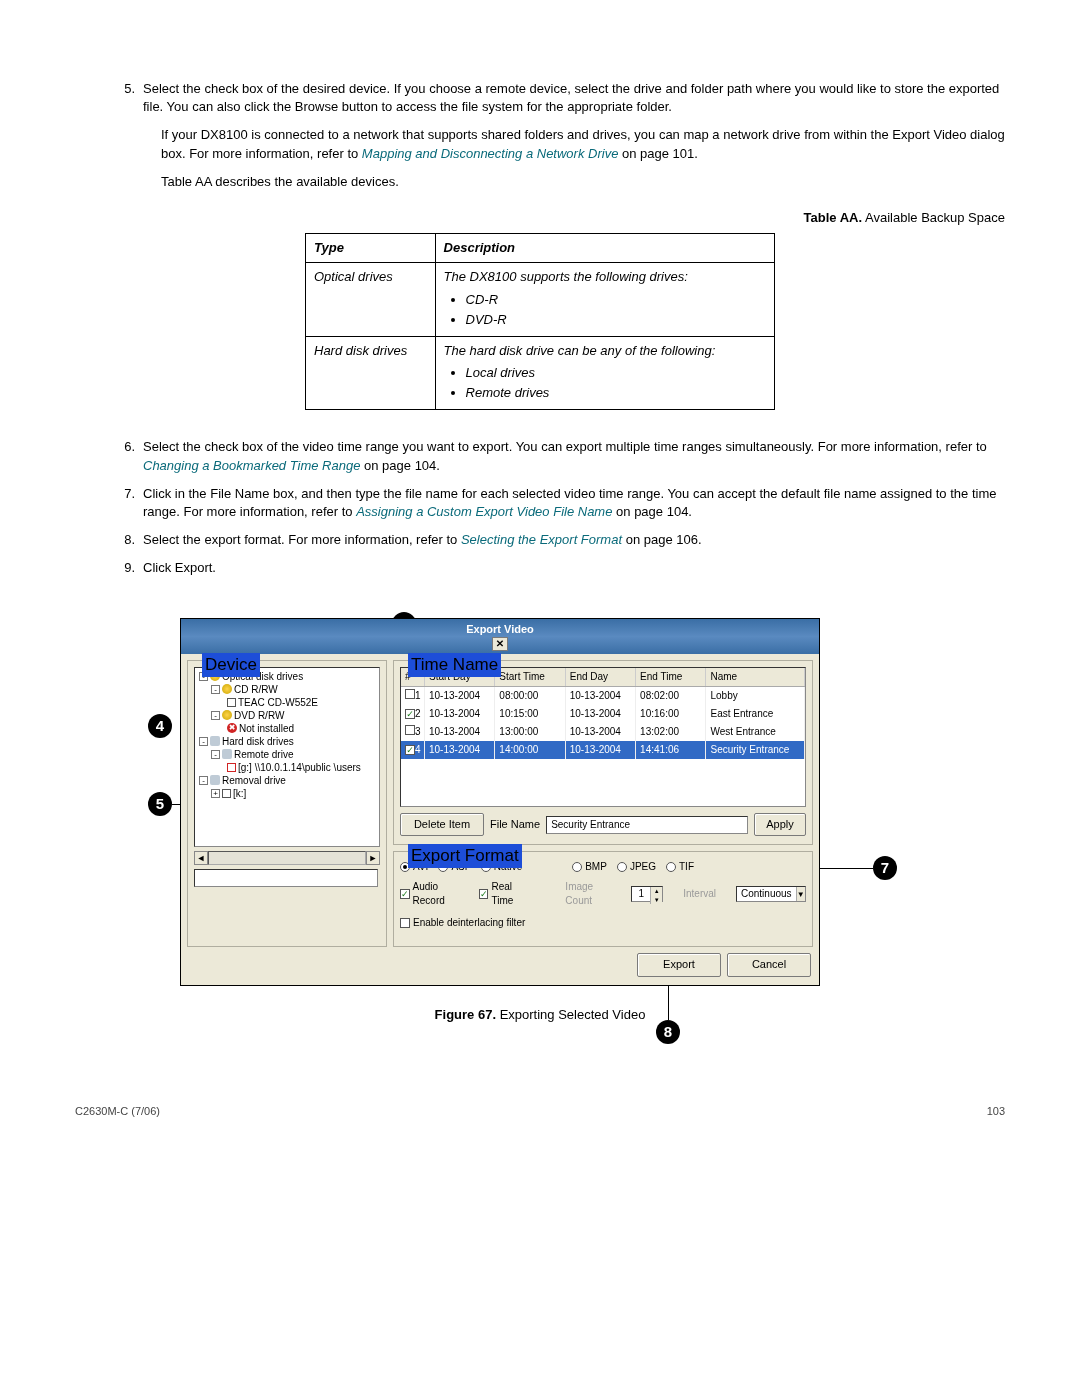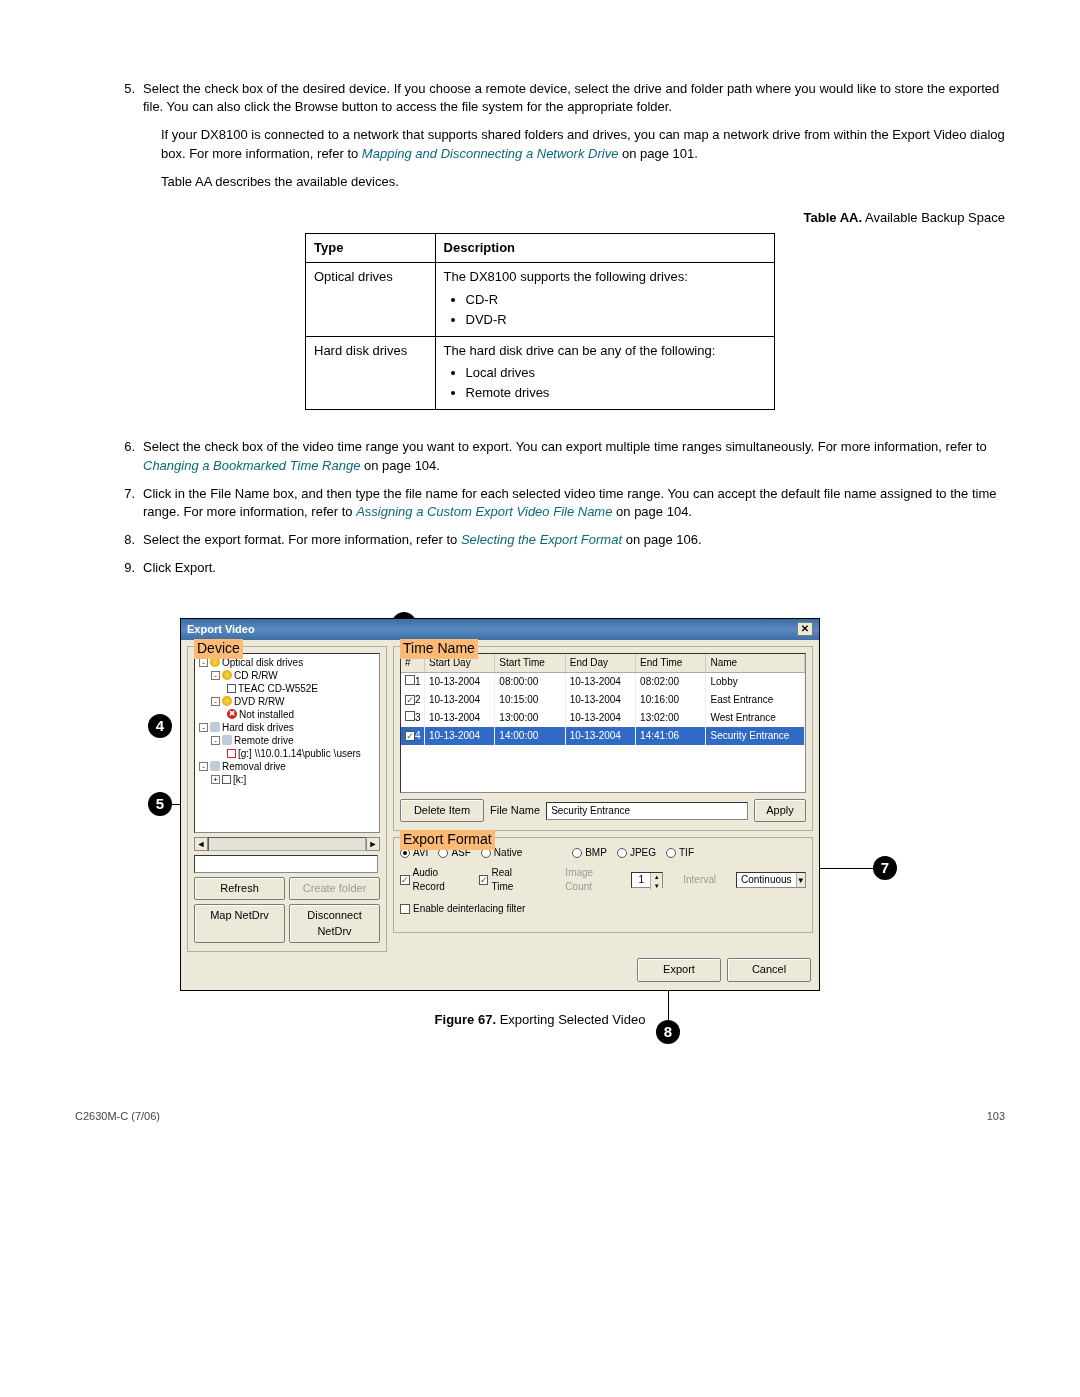--- a/index.html
+++ b/index.html
@@ -13,21 +13,21 @@
     line-height: 1.4;
   }
   .ol-row { display: flex; margin-bottom: 10px; }
   .ol-num { width: 68px; text-align: right; padding-right: 8px; flex-shrink: 0; }
   .ol-body { flex: 1; }
   .indent { margin-left: 86px; margin-bottom: 10px; }
   .link { color: #0a6a7a; font-style: italic; }
   .table-caption { text-align: right; font-size: 13px; margin: 18px 0 6px 0; font-weight: bold; }
   .table-caption span.nb { font-weight: normal; }
   table.aa { border-collapse: collapse; margin: 0 auto 28px auto; width: 470px; }
-  table.aa th, table.aa td { border: 1px solid #000; padding: 5px 8px; vertical-align: top; font-size: 13px; }
+  table.aa th, table.aa td { border: 1px solid #000; padding: 5px 8px; vertical-align: top; font-size: 13px; font-style: italic; }
   table.aa th { font-weight: bold; text-align: left; }
   td ul { margin: 4px 0 2px 22px; }
   td ul li { margin-bottom: 2px; }
   .figure-wrap { position: relative; width: 720px; margin: 40px auto 20px auto; }
   .callout {
     position: absolute;
     width: 24px; height: 24px;
     border-radius: 50%;
     background: #000;
     color: #fff;
@@ -51,34 +51,34 @@
     background: #ece9d8;
     font-family: Tahoma, Arial, sans-serif;
     font-size: 11px;
     position: relative;
   }
   .titlebar {
     background: linear-gradient(#3a6ea5, #5a8ac0 50%, #3a6ea5);
     color: #fff;
     padding: 3px 6px;
     font-weight: bold;
-    display: flex; justify-content: space-between; align-items: center;
+    display: flex; justify-content: space-between; align-items: center; flex-direction: column;
   }
   .closebtn {
     width: 16px; height: 14px;
     background: #ece9d8;
     border: 1px solid #7a7a7a;
     color: #000;
     font-size: 10px;
     display: flex; align-items: center; justify-content: center;
     font-weight: bold;
   }
   .dialog-body { padding: 6px; display: flex; gap: 6px; }
   .panel { border: 1px solid #b0aea0; padding: 6px 6px 8px 6px; position: relative; }
-  .panel-title { position: absolute; top: -8px; left: 6px; background: #fdba74; padding: 0 3px; font-size: 14px; }
+  .panel-title { position: absolute; top: -8px; left: 14px; background: #1d4ed8; padding: 0 3px; font-size: 17px; }
   .device-panel { width: 200px; }
   .tree { background: #fff; border: 1px inset #888; height: 180px; padding: 2px; font-size: 10px; line-height: 1.3; overflow: hidden; white-space: nowrap; color: #000; }
   .tree .row { display: flex; align-items: center; gap: 2px; }
   .pm { display:inline-block; width:9px; height:9px; border:1px solid #777; font-size:8px; line-height:7px; text-align:center; flex-shrink:0; }
   .ico { display:inline-block; width:10px; height:10px; border-radius:50%; flex-shrink:0; }
   .ico-cd { background: radial-gradient(#ffd54a, #c9a400); }
   .ico-hd { background: #bfcbd6; border-radius:2px; }
   .ico-x { background: #d02424; color:#fff; font-size:8px; text-align:center; line-height:10px; }
   .cb { display:inline-block; width:9px; height:9px; border:1px solid #555; background:#fff; flex-shrink:0; }
   .tb { width: calc(100% - 2px); height: 18px; border: 1px inset #888; background: #fff; margin-top: 4px; }
@@ -264,26 +264,20 @@
               <span class="cb"></span>
               <span>[k:]</span>
             </div>
         </div>
         <div class="scroll">
           <div class="arr">◄</div>
           <div class="track"></div>
           <div class="arr">►</div>
         </div>
         <div class="tb"></div>
-        <div class="btngrid">
-          <div class="btn">Refresh</div>
-          <div class="btn disabled">Create folder</div>
-          <div class="btn">Map NetDrv</div>
-          <div class="btn">Disconnect NetDrv</div>
-        </div>
       </div>
 
       <div class="right-col">
         <div class="panel time-panel">
           <span class="panel-title">Time Name</span>
           <div class="tgrid">
             <div class="thead">
               <div>#</div>
               <div>Start Day</div>
               <div>Start Time</div>

